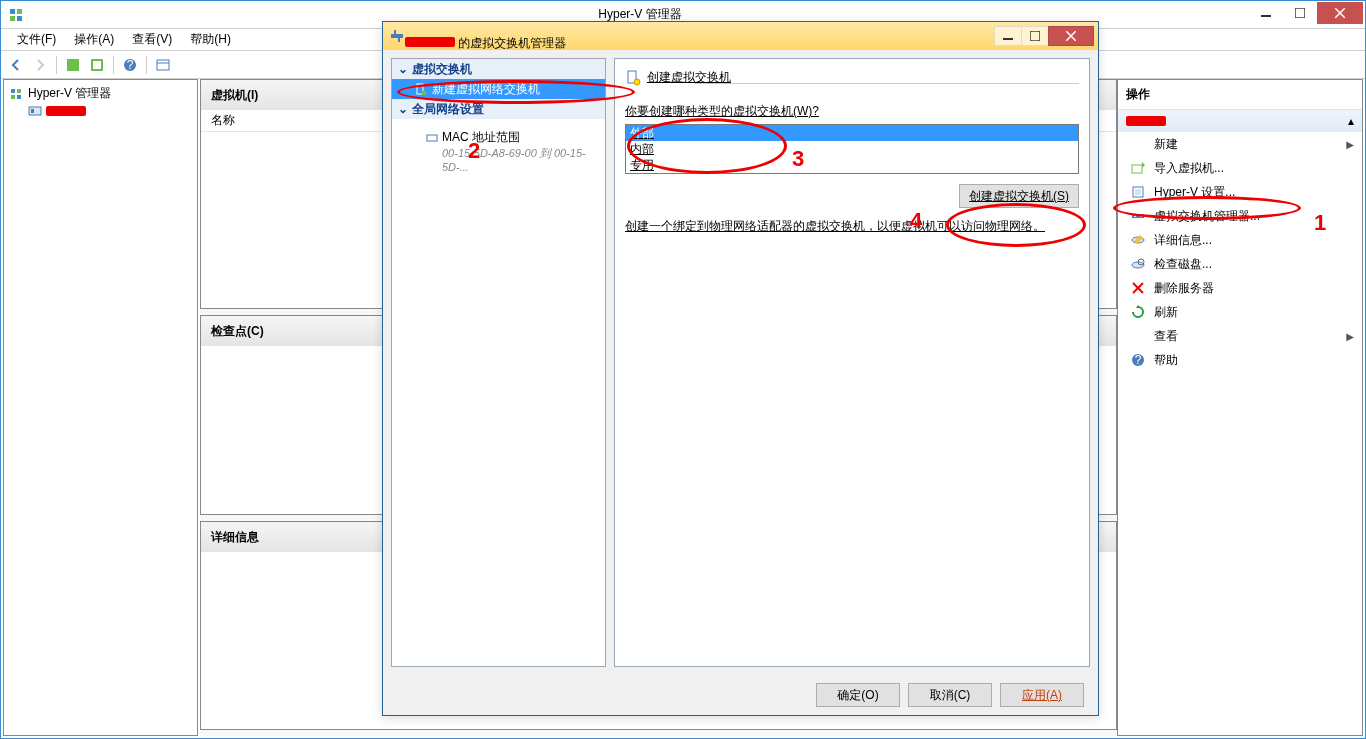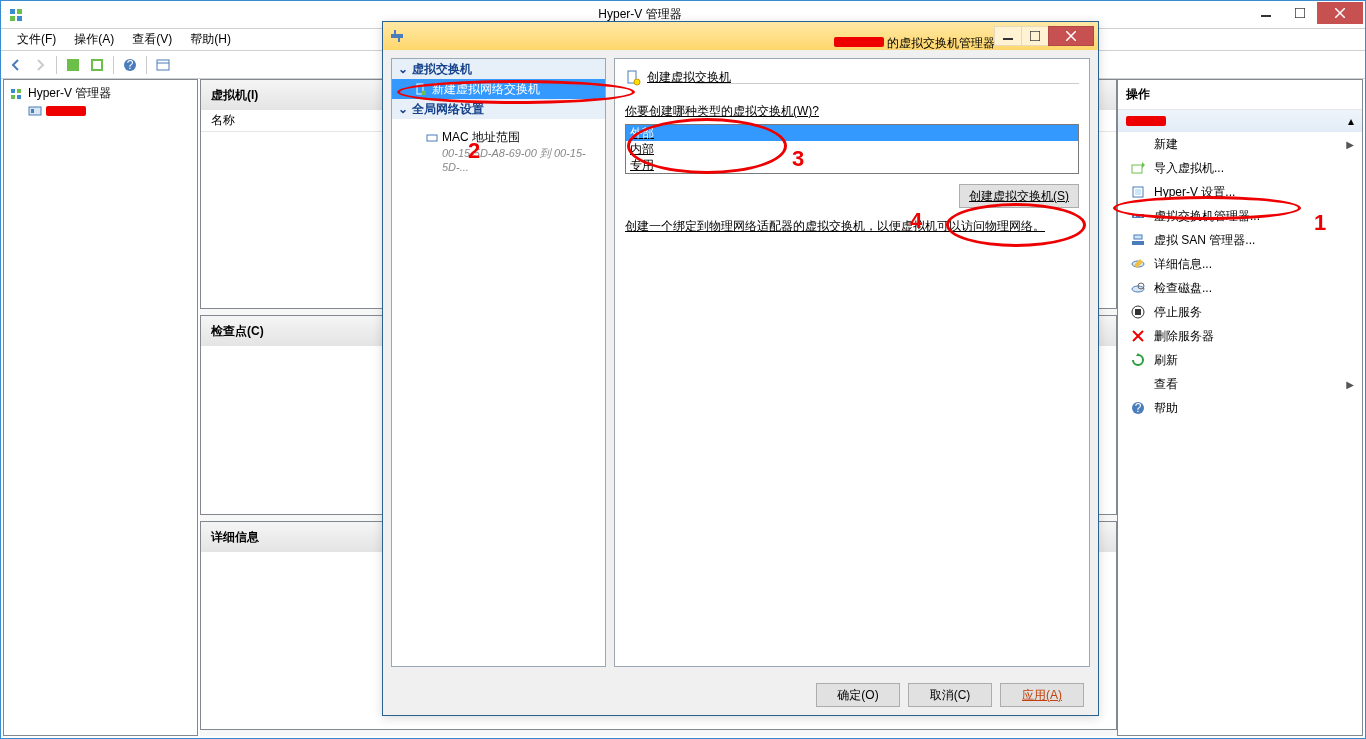--- a/index.html
+++ b/index.html
@@ -42,21 +42,21 @@
 .right-pane { width:246px; background:#fff; border:1px solid #828790; margin:0 2px 2px 0; display:flex; flex-direction:column;}
 .rp-title { height:30px; background:#fff; display:flex; align-items:center; padding:0 8px; border-bottom:1px solid #e5e5e5; font-weight:bold;}
 .rp-group { background: linear-gradient(#eef4fb,#e2ecf7); height:22px; display:flex; align-items:center; justify-content:space-between; padding:0 8px;}
 .rp-item { height:24px; display:flex; align-items:center; gap:8px; padding:0 8px 0 12px;}
 .rp-item .arrow-r { margin-left:auto; font-size:10px; color:#555;}
 .rp-icon { width:16px; height:16px; display:flex; align-items:center; justify-content:center;}
 
 
 .dialog { position:absolute; left:382px; top:21px; width:717px; height:695px; background:#f0f0f0; border:1px solid #2a628f; box-shadow:0 2px 10px rgba(0,0,0,.15); z-index:50;}
 .dlg-titlebar { height:28px; background: linear-gradient(#ffe8a6,#ffd76b); display:flex; align-items:center; padding:0 4px 0 6px;}
-.dlg-titlebar .title { flex:1; text-align:right;margin-top:15px;}
+.dlg-titlebar .title { flex:1; text-align:left;margin-top:15px;}
 .dlg-win-btns { display:flex; height:20px;}
 .dlg-win-btn { width:28px; height:20px; display:flex; align-items:center; justify-content:center; background:#fff3d4; border:1px solid rgba(0,0,0,.1); margin-left:-1px;}
 .dlg-win-btn.close { background:#c75050; color:#fff; width:46px;}
 .dlg-body { position:absolute; top:28px; left:0; right:0; bottom:40px; padding:8px; display:flex; gap:8px;}
 .dlg-left { width:215px; background:#fff; border:1px solid #9aa7b5;}
 .dlg-right { flex:1; background:#fff; border:1px solid #9aa7b5; padding:10px;text-decoration:underline;}
 .dlg-footer { position:absolute; bottom:0; left:0; right:0; height:40px; display:flex; align-items:center; justify-content:flex-end; gap:8px; padding:0 14px; }
 .dlg-btn { min-width:84px; height:24px; background:#e1e1e1; border:1px solid #adadad; display:flex; align-items:center; justify-content:center;}
 .dlg-btn.disabled { color:#c2410c;text-decoration:underline;}
 
@@ -240,52 +240,34 @@
               <rect x="1" y="5" width="12" height="4" fill="#4a7dbb"></rect>
               <circle cx="4" cy="7" r="1" fill="#fff"></circle>
               <circle cx="10" cy="7" r="1" fill="#fff"></circle>
             </svg>
           </span>
         <span>虚拟交换机管理器...</span>
       </div>
       <div class="rp-item">
         <span class="rp-icon">
             <svg width="14" height="14">
-              <rect x="1" y="8" width="12" height="4" fill="#4a7dbb"></rect>
-              <rect x="3" y="2" width="8" height="4" fill="#cde6f7" stroke="#4a7dbb"></rect>
-            </svg>
-          </span>
-        <span>虚拟 SAN 管理器...</span>
-      </div>
-      <div class="rp-item">
-        <span class="rp-icon">
-            <svg width="14" height="14">
               <ellipse cx="7" cy="7" rx="6" ry="3" fill="#d9e7f5" stroke="#4a7dbb"></ellipse>
               <path d="M9 2 L12 5 L6 11 L3 8 Z" fill="#f0c040"></path>
             </svg>
           </span>
         <span>详细信息...</span>
       </div>
       <div class="rp-item">
         <span class="rp-icon">
             <svg width="14" height="14">
               <ellipse cx="7" cy="8" rx="6" ry="3" fill="#d9e7f5" stroke="#4a7dbb"></ellipse>
               <circle cx="10" cy="5" r="3" fill="none" stroke="#666"></circle>
             </svg>
           </span>
         <span>检查磁盘...</span>
-      </div>
-      <div class="rp-item">
-        <span class="rp-icon">
-            <svg width="14" height="14">
-              <circle cx="7" cy="7" r="6" fill="none" stroke="#333"></circle>
-              <rect x="4" y="4" width="6" height="6" fill="#333"></rect>
-            </svg>
-          </span>
-        <span>停止服务</span>
       </div>
       <div class="rp-item">
         <span class="rp-icon">
             <svg width="14" height="14">
               <line x1="2" y1="2" x2="12" y2="12" stroke="#e00" stroke-width="2"></line>
               <line x1="12" y1="2" x2="2" y2="12" stroke="#e00" stroke-width="2"></line>
             </svg>
           </span>
         <span>删除服务器</span>
       </div>

